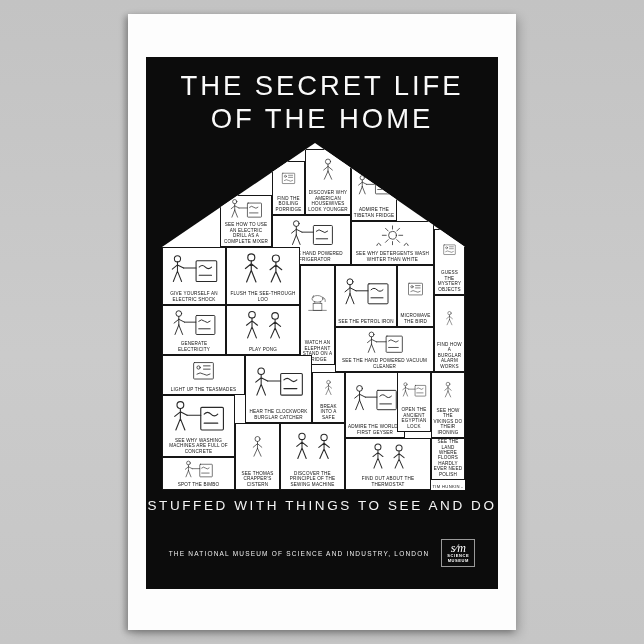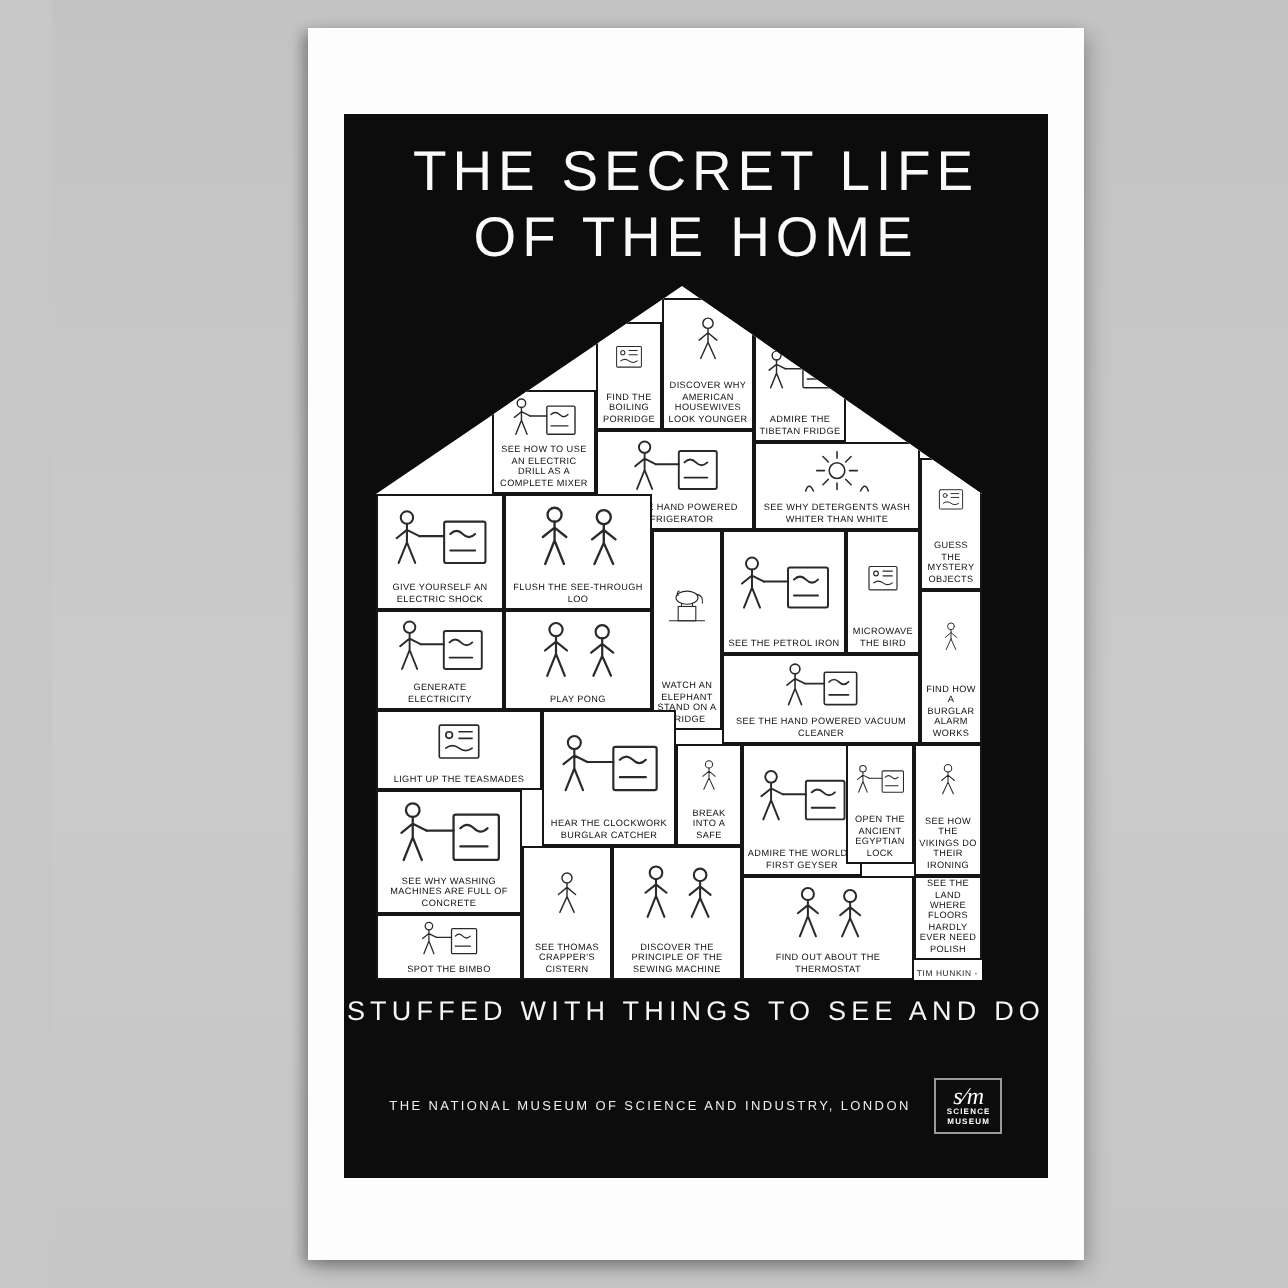--- a/index.html
+++ b/index.html
@@ -2,21 +2,21 @@
 <html><head>
 <meta charset="utf-8">
 <style>
   html,body{margin:0;padding:0;}
   body{
     width:644px;height:644px;overflow:hidden;
     background:#c7c7c7;
     font-family:"Liberation Sans", sans-serif;
     position:relative;
   }
-  .stage{position:absolute;inset:0;background:linear-gradient(180deg,#c3c3c3 0%,#cbcbcb 55%,#c6c6c6 100%);margin-left:26px;}
+  .stage{position:absolute;inset:0;background:linear-gradient(180deg,#c3c3c3 0%,#cbcbcb 55%,#c6c6c6 100%);}
   .poster{
     position:absolute;left:128px;top:14px;width:388px;height:616px;
     background:#fdfdfd;
     box-shadow:-3px 2px 6px rgba(0,0,0,.28), 3px 4px 10px rgba(0,0,0,.22);
   }
   .black-field{
     position:absolute;left:18px;top:43px;width:352px;height:532px;
     background:#0c0c0c;color:#f7f7f7;
   }
   .title{

